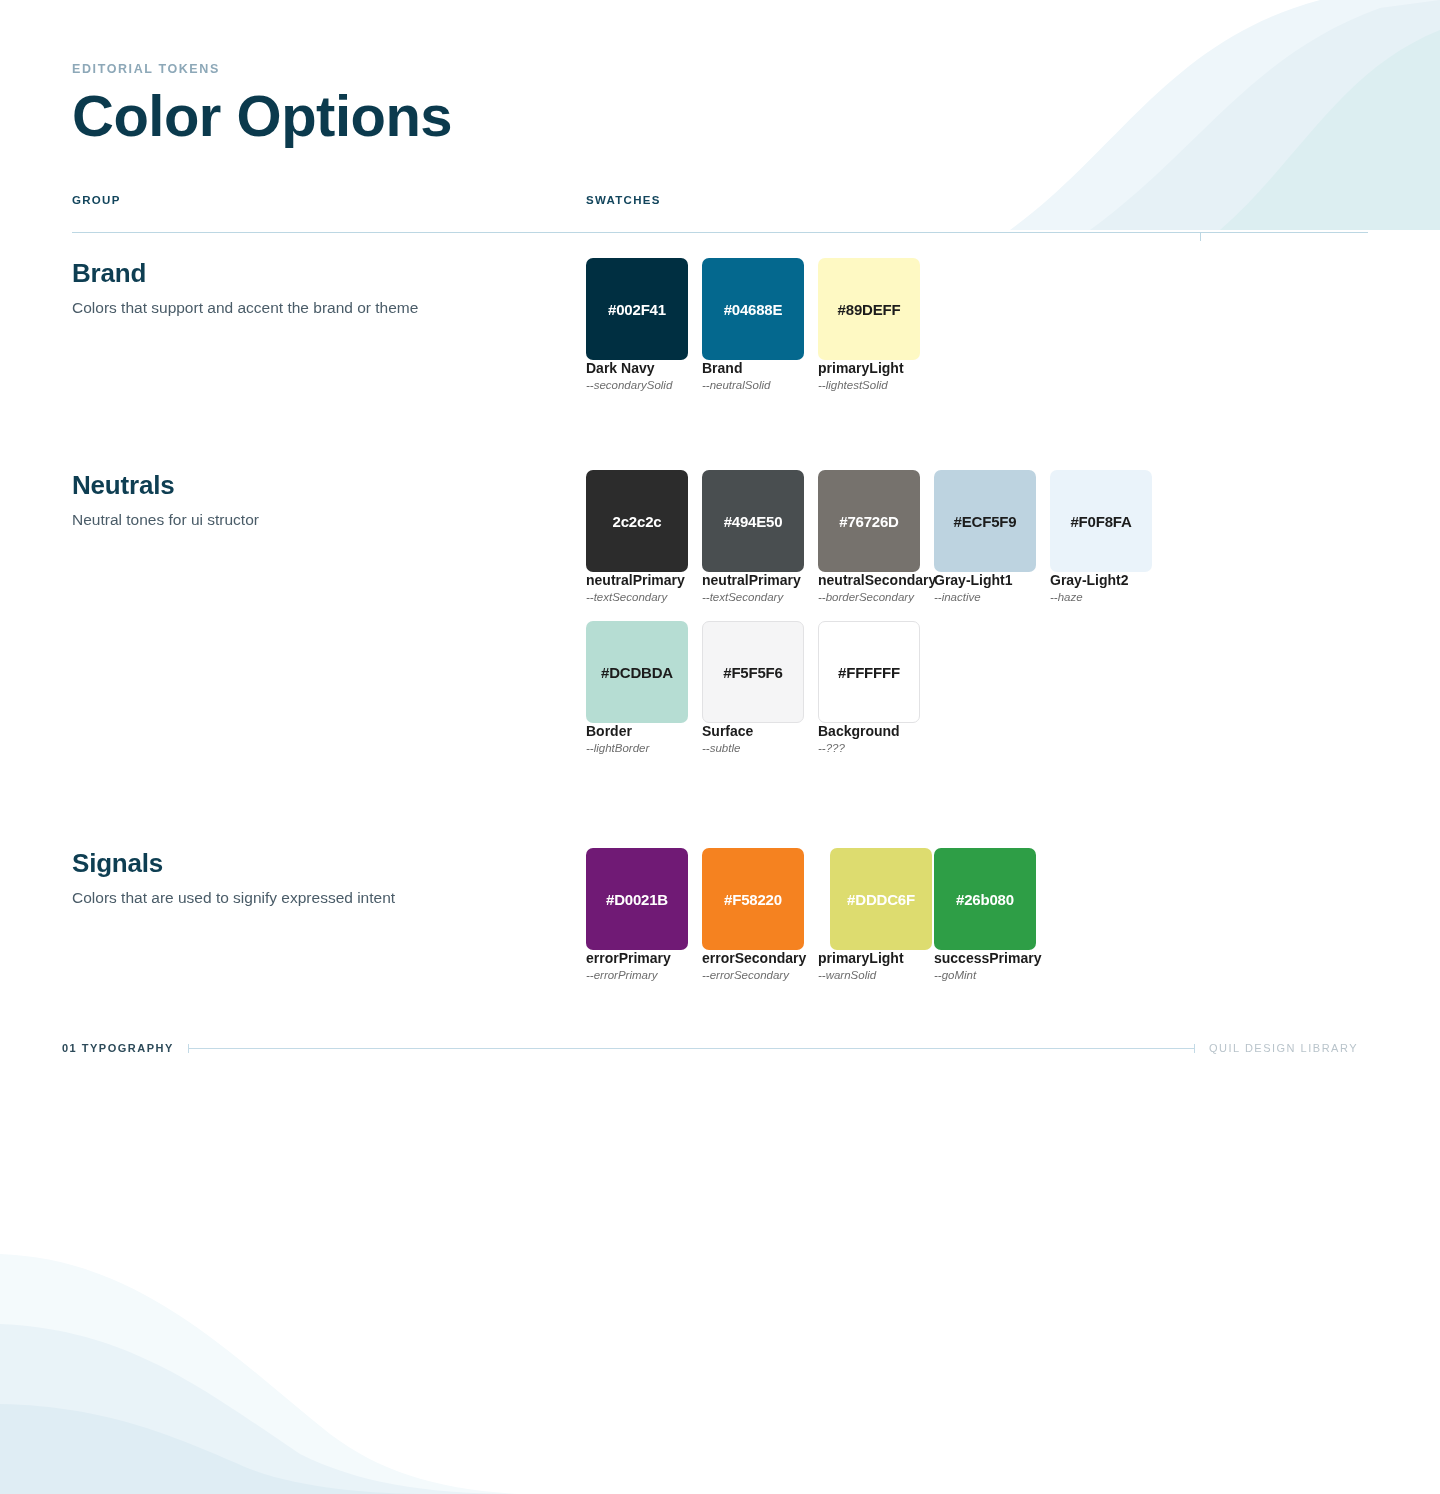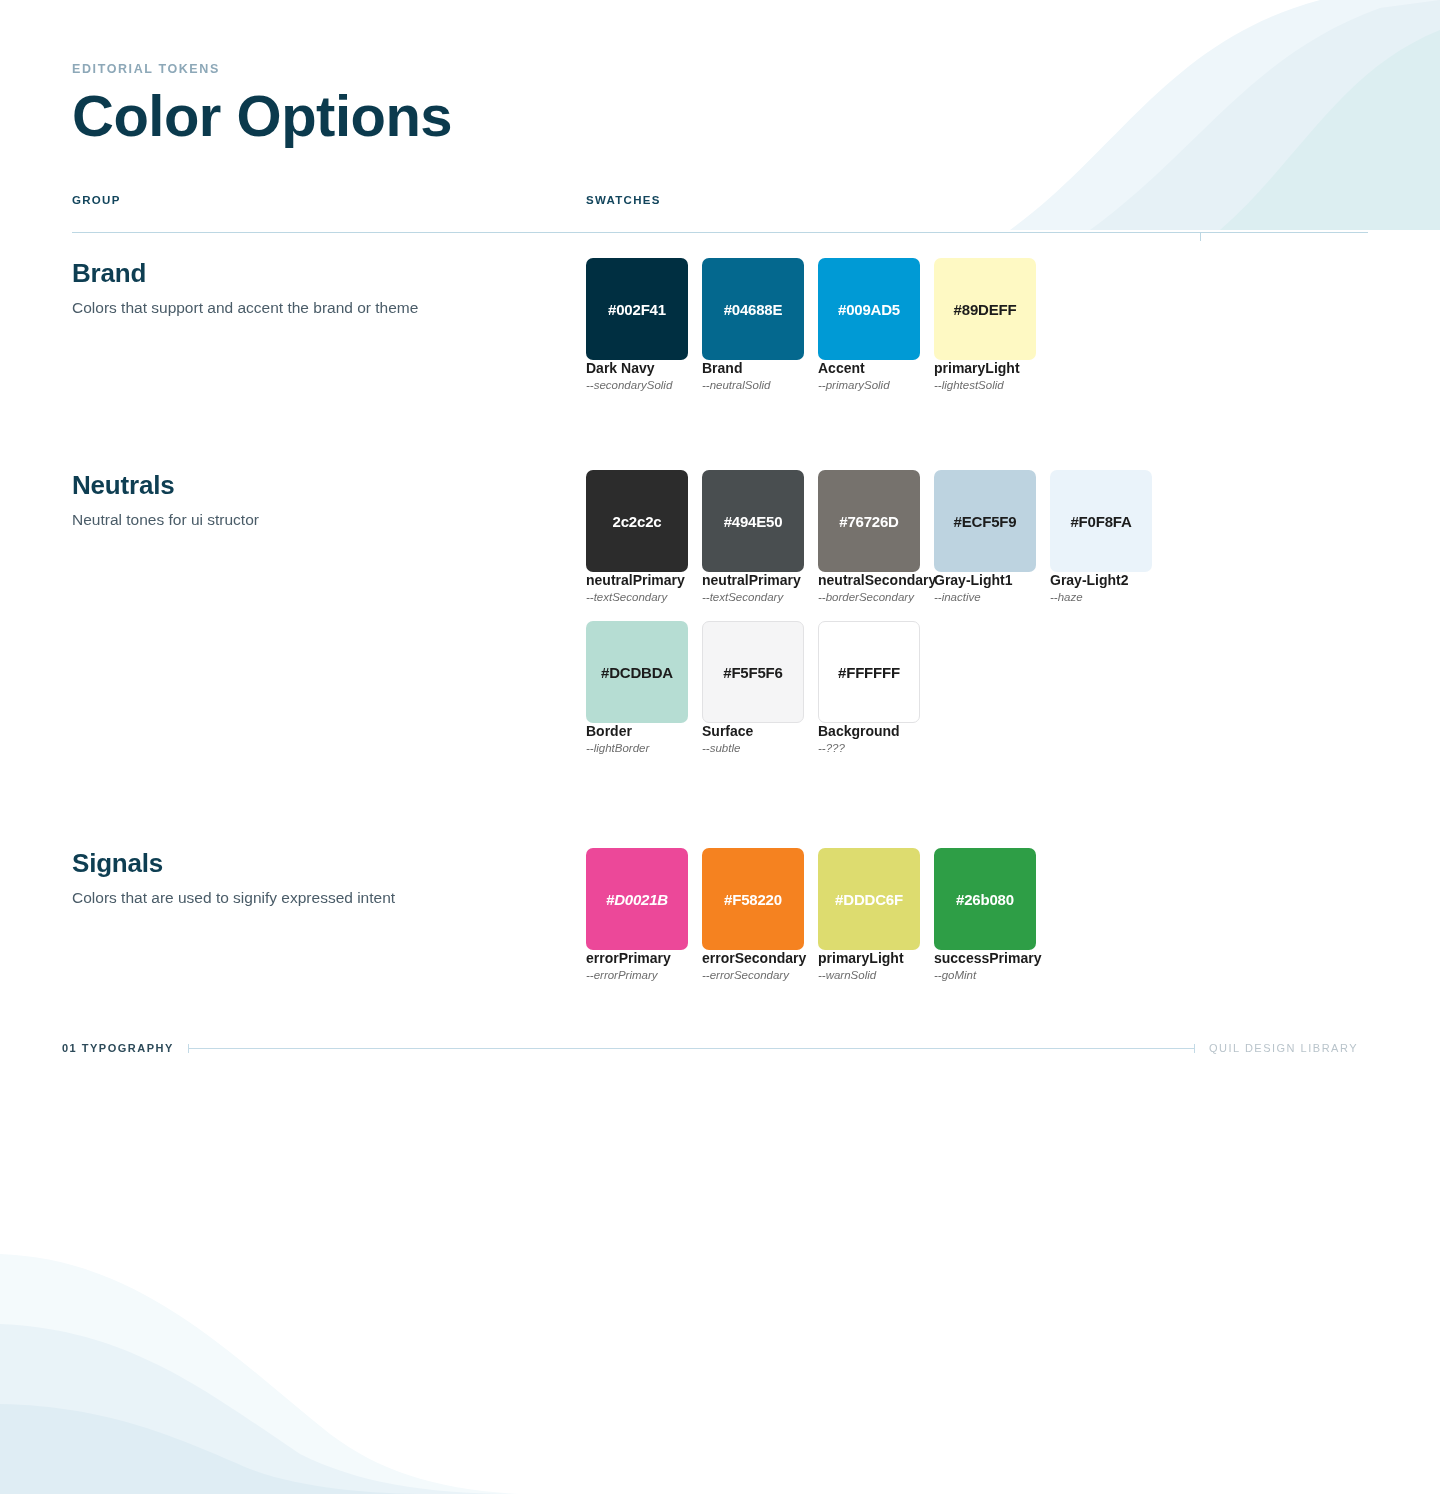--- a/index.html
+++ b/index.html
@@ -257,25 +257,20 @@
               <div class="swatch-chip" style="background: rgb(0, 47, 65); color: rgb(255, 255, 255);">#002F41</div>
               <div class="swatch-name">Dark Navy</div>
               <div class="swatch-token">--secondarySolid</div>
             </div>
             <div class="swatch">
               <div class="swatch-chip" style="background: rgb(4, 104, 142); color: rgb(255, 255, 255);">#04688E</div>
               <div class="swatch-name">Brand</div>
               <div class="swatch-token">--neutralSolid</div>
             </div>
             <div class="swatch">
-              <div class="swatch-chip" style="background: rgb(0, 154, 213); color: rgb(255, 255, 255);">#009AD5</div>
-              <div class="swatch-name">Accent</div>
-              <div class="swatch-token">--primarySolid</div>
-            </div>
-            <div class="swatch">
               <div class="swatch-chip" style="background: #fef9c3; color: rgb(28, 28, 28);">#89DEFF</div>
               <div class="swatch-name">primaryLight</div>
               <div class="swatch-token">--lightestSolid</div>
             </div>
           </div>
         </div>
       </div>
       <div class="group-row" style="top: 470px;">
         <div class="group-meta">
           <div class="group-name">Neutrals</div>
@@ -329,31 +324,31 @@
         </div>
       </div>
       <div class="group-row" style="top: 848px;">
         <div class="group-meta">
           <div class="group-name">Signals</div>
           <div class="group-desc">Colors that are used to signify expressed intent</div>
         </div>
         <div class="swatch-area">
           <div class="swatch-row">
             <div class="swatch">
-              <div class="swatch-chip" style="background: #ec4899; color: rgb(255, 255, 255); font-style: italic;">#D0021B</div>
+              <div class="swatch-chip" style="background: #701a75; color: rgb(255, 255, 255);">#D0021B</div>
               <div class="swatch-name">errorPrimary</div>
               <div class="swatch-token">--errorPrimary</div>
             </div>
             <div class="swatch">
               <div class="swatch-chip" style="background: rgb(245, 130, 32); color: rgb(255, 255, 255);">#F58220</div>
               <div class="swatch-name">errorSecondary</div>
               <div class="swatch-token">--errorSecondary</div>
             </div>
             <div class="swatch">
-              <div class="swatch-chip" style="background: rgb(221, 220, 111); color: rgb(255, 255, 255);">#DDDC6F</div>
+              <div class="swatch-chip" style="background: rgb(221, 220, 111); color: rgb(255, 255, 255); margin-left: 12px;">#DDDC6F</div>
               <div class="swatch-name">primaryLight</div>
               <div class="swatch-token">--warnSolid</div>
             </div>
             <div class="swatch">
               <div class="swatch-chip" style="background: rgb(46, 158, 70); color: rgb(255, 255, 255);">#26b080</div>
               <div class="swatch-name">successPrimary</div>
               <div class="swatch-token">--goMint</div>
             </div>
           </div>
         </div>

